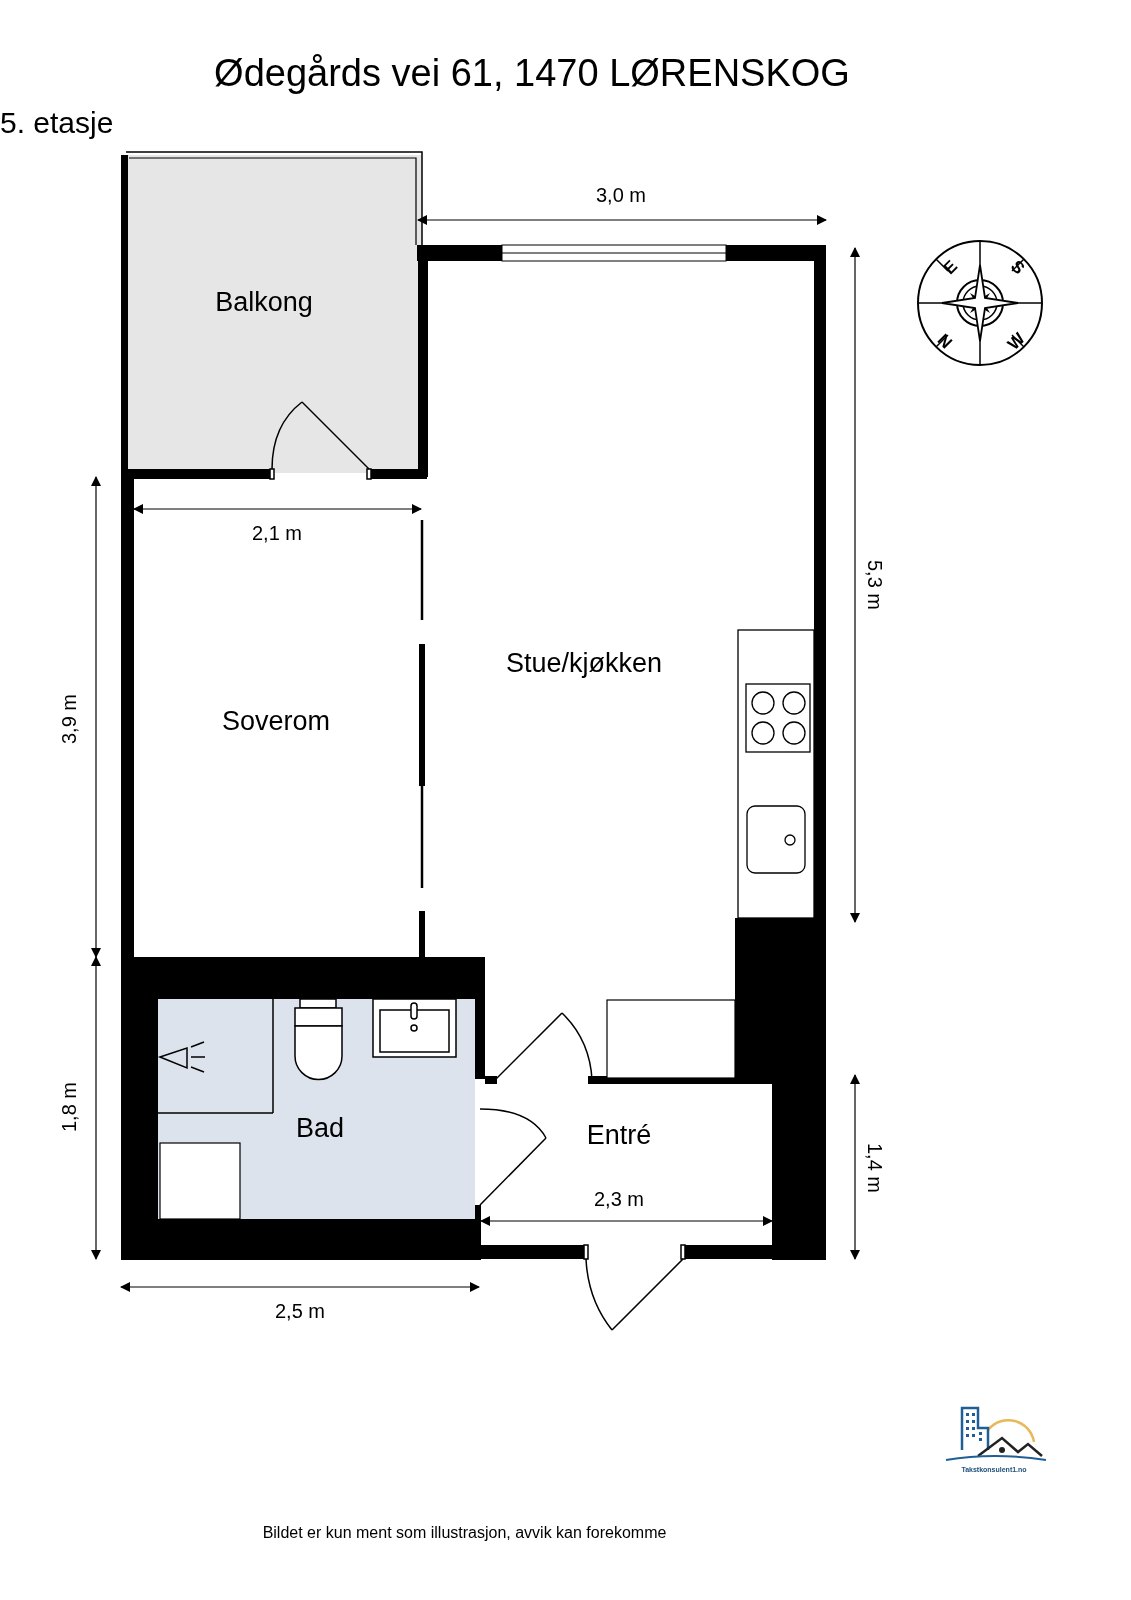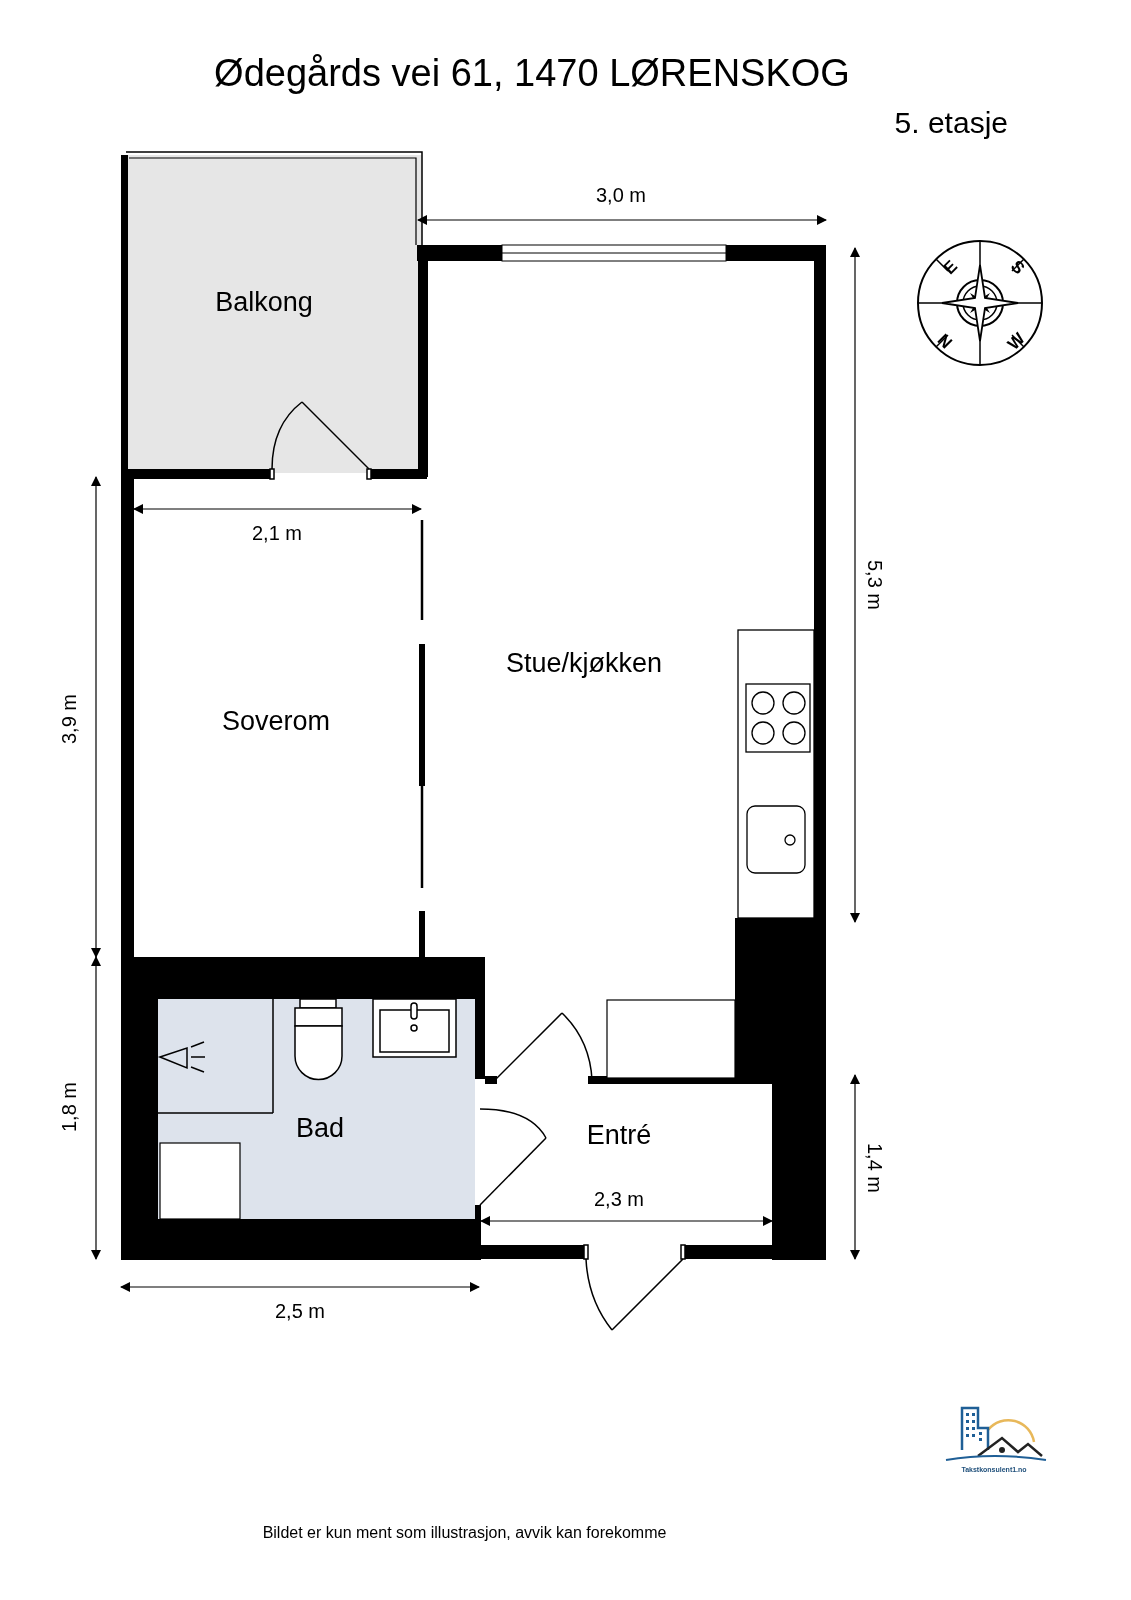--- a/index.html
+++ b/index.html
@@ -1,18 +1,18 @@
 <!DOCTYPE html>
 <html><head>
 <meta charset="utf-8">
 <style>
   html,body{margin:0;padding:0;background:#fff;}
   body{width:1131px;height:1600px;position:relative;overflow:hidden;font-family:"Liberation Sans",sans-serif;color:#000;}
   .title{position:absolute;left:0;width:1064px;text-align:center;top:52px;font-size:38px;}
-  .subtitle{position:absolute;left:0;width:1008px;text-align:right;top:106px;font-size:30px;}
+  .subtitle{position:absolute;left:0;width:1008px;text-align:left;top:106px;font-size:30px;}
   svg.plan{position:absolute;left:0;top:0;}
   .lbl{font-family:"Liberation Sans",sans-serif;fill:#000;}
   .room{font-size:27px;}
   .dim{font-size:20px;}
   .footer{position:absolute;left:0;width:929px;text-align:center;top:1524px;font-size:16px;}
   .logo{position:absolute;left:938px;top:1398px;width:112px;height:80px;}
   .logo-cap{position:absolute;left:938px;top:1466px;width:112px;text-align:center;font-size:7px;color:#1f4f7a;font-weight:bold;}
 </style>
 </head>
 <body>

